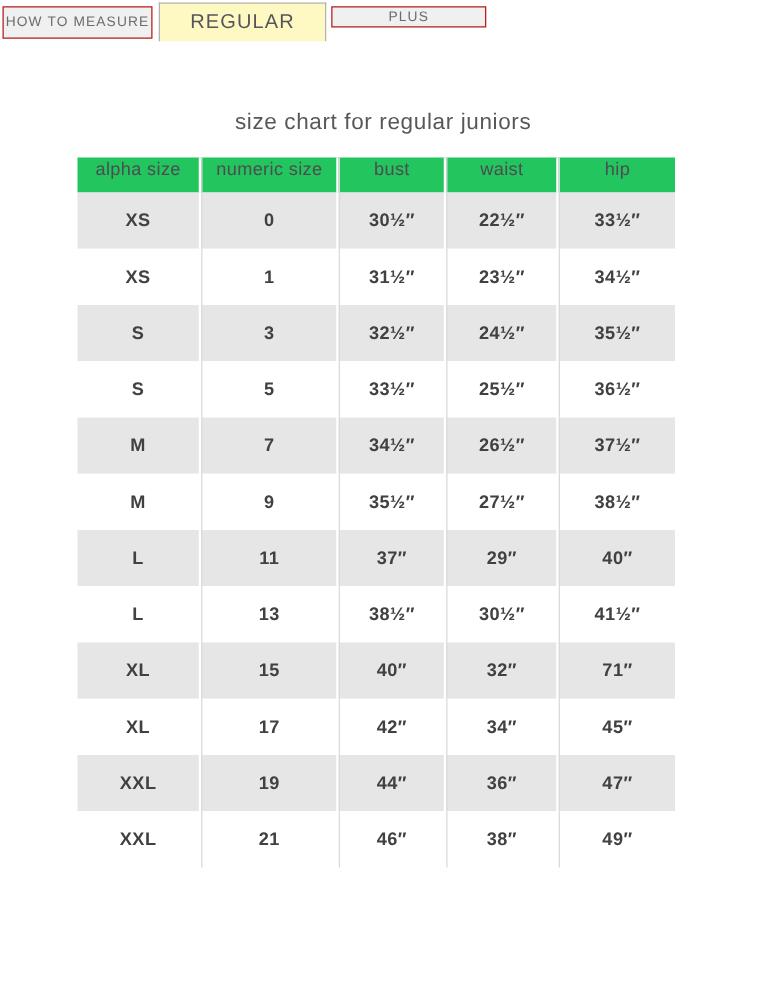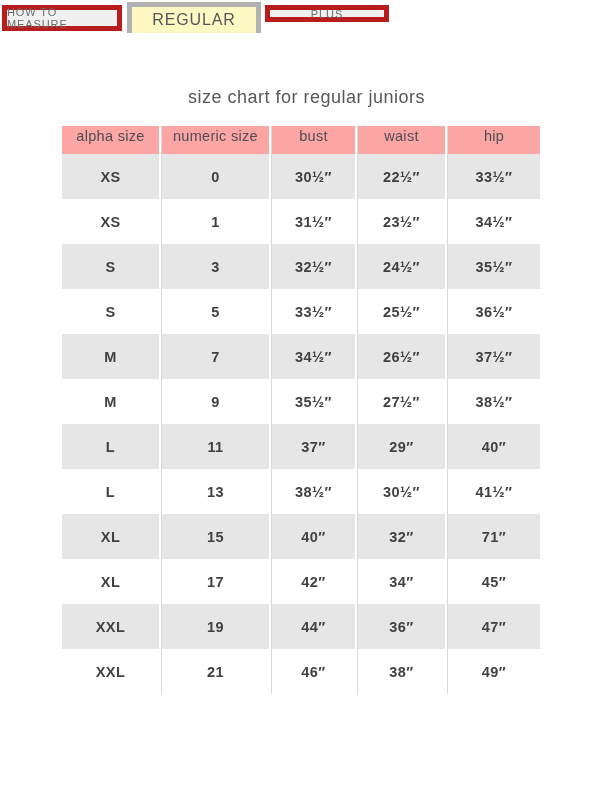--- a/index.html
+++ b/index.html
@@ -15,21 +15,21 @@
   .tabbar {
     display: flex;
     align-items: flex-start;
   }
   .tab {
     box-sizing: border-box;
     display: flex;
     align-items: center;
     justify-content: center;
     background: #f0f0f0;
-    border: 5px solid #b91c1c;
+    border: 1px solid #b91c1c;
     color: #6b6c6e;
     font-size: 11px;
     letter-spacing: 0.9px;
     text-transform: uppercase;
     cursor: pointer;
     user-select: none;
   }
   .tab--measure { width: 120px; height: 26px; margin: 5px 0 0 2px; }
   .tab--regular {
     width: 134px; height: 31px; margin: 2px 0 0 5px;
@@ -60,21 +60,21 @@
     margin: 13px 0 0 62px;
     width: 478px;
   }
   .size-chart th {
     font-weight: 400;
     font-size: 14.5px;
     color: #4d4d4f;
     text-align: center;
     padding: 2px 0 10px 0;
     letter-spacing: 0.3px;
-    background: #fca5a5;
+    background: #22c55e;
   }
   .size-chart td {
     height: 43px;
     text-align: center;
     vertical-align: middle;
     font-size: 14.5px;
     color: #414042;
     letter-spacing: 0.4px;
     background: #ffffff;
     font-weight: bold;

